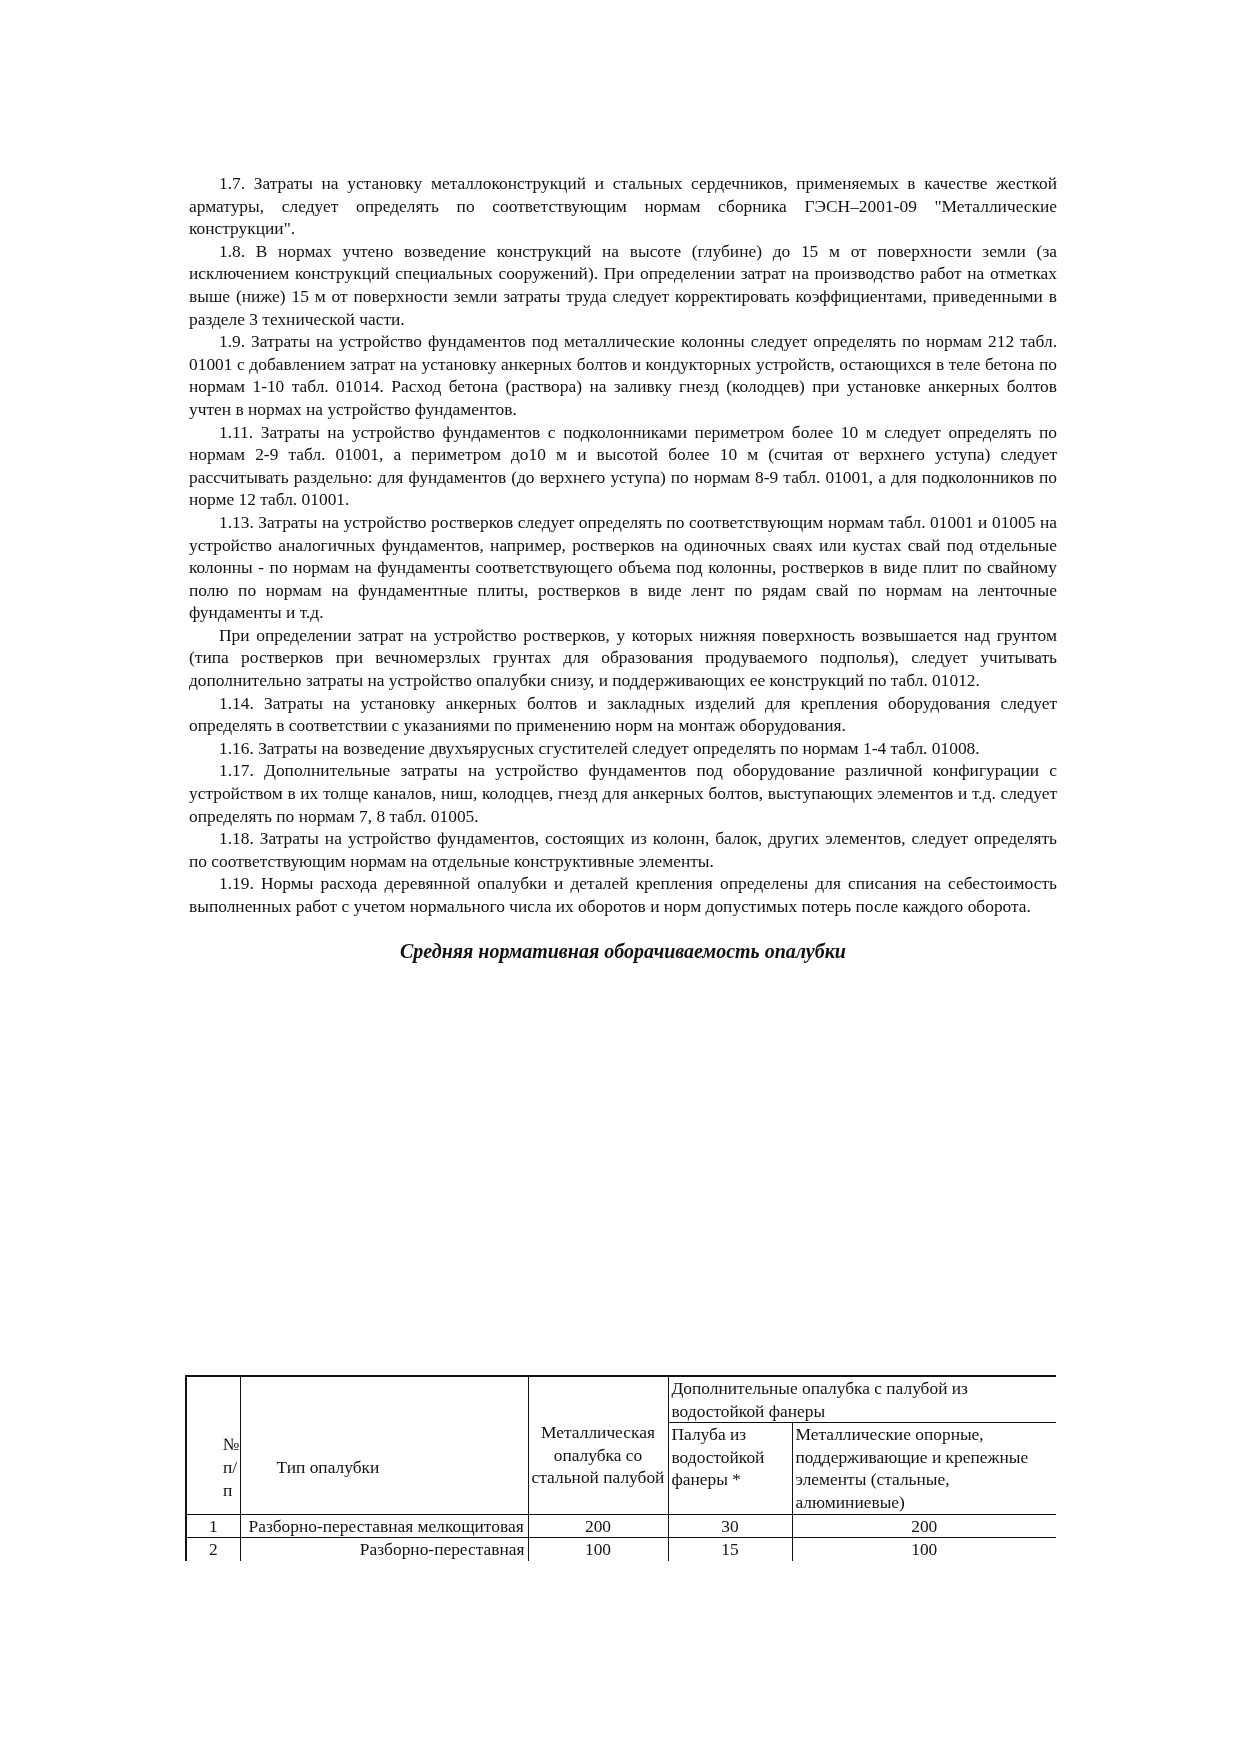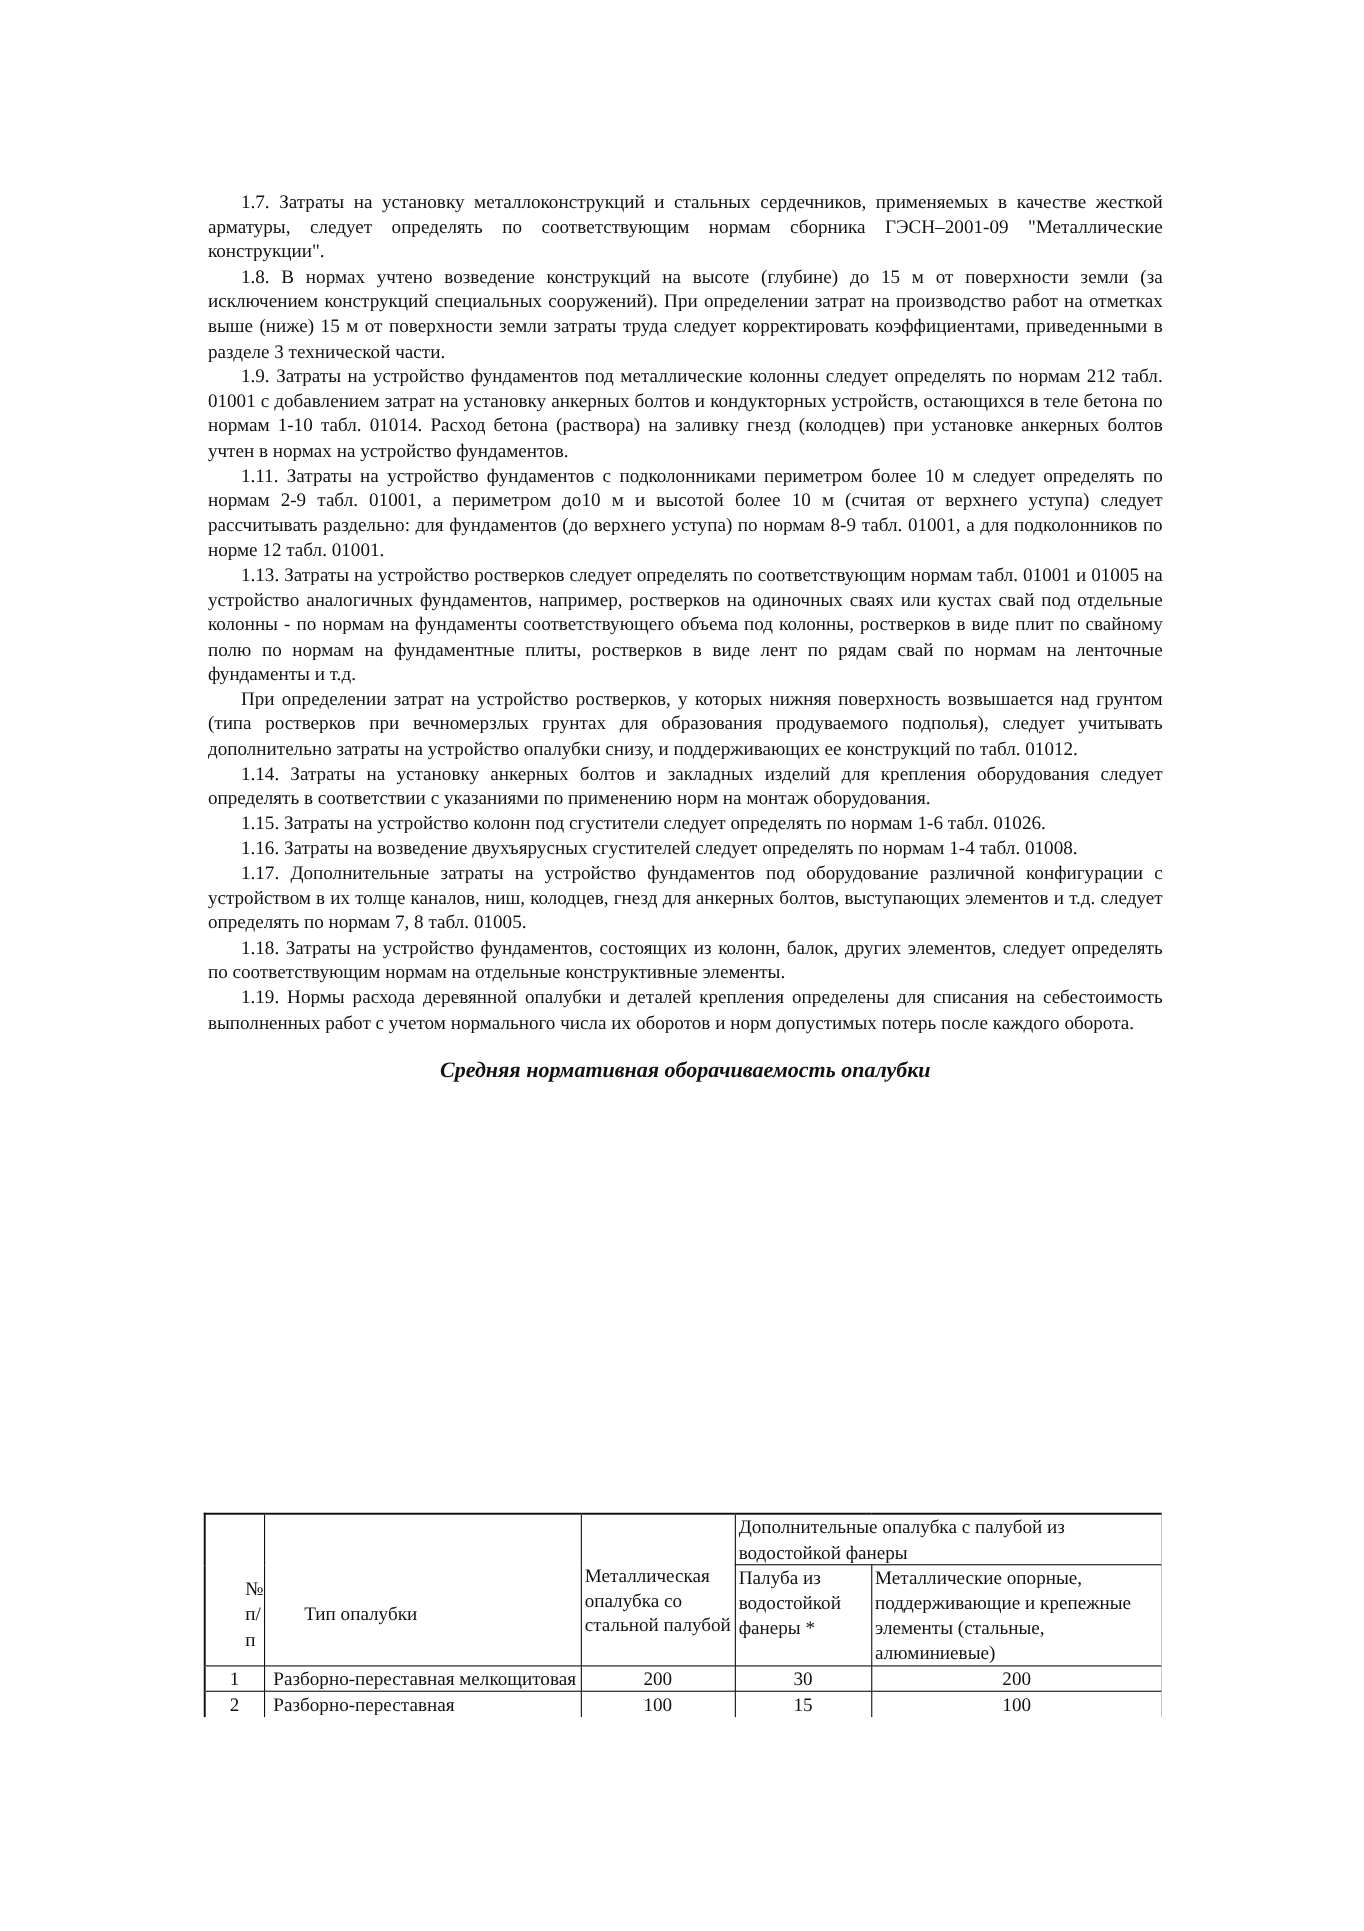--- a/index.html
+++ b/index.html
@@ -40,21 +40,20 @@
 <body>
 
 <div class="page">
   <p class="para">1.7. Затраты на установку металлоконструкций и стальных сердечников, применяемых в качестве жесткой арматуры, следует определять по соответствующим нормам сборника ГЭСН–2001-09 "Металлические конструкции".</p>
   <p class="para">1.8. В нормах учтено возведение конструкций на высоте (глубине) до 15 м от поверхности земли (за исключением конструкций специальных сооружений). При определении затрат на производство работ на отметках выше (ниже) 15 м от поверхности земли затраты труда следует корректировать коэффициентами, приведенными в разделе 3 технической части.</p>
   <p class="para">1.9. Затраты на устройство фундаментов под металлические колонны следует определять по нормам 212 табл. 01001 с добавлением затрат на установку анкерных болтов и кондукторных устройств, остающихся в теле бетона по нормам 1-10 табл. 01014. Расход бетона (раствора) на заливку гнезд (колодцев) при установке анкерных болтов учтен в нормах на устройство фундаментов.</p>
   <p class="para">1.11. Затраты на устройство фундаментов с подколонниками периметром более 10 м следует определять по нормам 2-9 табл. 01001, а периметром до10 м и высотой более 10 м (считая от верхнего уступа) следует рассчитывать раздельно: для фундаментов (до верхнего уступа) по нормам 8-9 табл. 01001, а для подколонников по норме 12 табл. 01001.</p>
   <p class="para">1.13. Затраты на устройство ростверков следует определять по соответствующим нормам табл. 01001 и 01005 на устройство аналогичных фундаментов, например, ростверков на одиночных сваях или кустах свай под отдельные колонны - по нормам на фундаменты соответствующего объема под колонны, ростверков в виде плит по свайному полю по нормам на фундаментные плиты, ростверков в виде лент по рядам свай по нормам на ленточные фундаменты и т.д.</p>
   <p class="para">При определении затрат на устройство ростверков, у которых нижняя поверхность возвышается над грунтом (типа ростверков при вечномерзлых грунтах для образования продуваемого подполья), следует учитывать дополнительно затраты на устройство опалубки снизу, и поддерживающих ее конструкций по табл. 01012.</p>
   <p class="para">1.14. Затраты на установку анкерных болтов и закладных изделий для крепления оборудования следует определять в соответствии с указаниями по применению норм на монтаж оборудования.</p>
-  <p class="para">1.15. Затраты на устройство колонн под сгустители следует определять по нормам 1-6 табл. 01026.</p>
   <p class="para">1.16. Затраты на возведение двухъярусных сгустителей следует определять по нормам 1-4 табл. 01008.</p>
   <p class="para">1.17. Дополнительные затраты на устройство фундаментов под оборудование различной конфигурации с устройством в их толще каналов, ниш, колодцев, гнезд для анкерных болтов, выступающих элементов и т.д. следует определять по нормам 7, 8 табл. 01005.</p>
   <p class="para">1.18. Затраты на устройство фундаментов, состоящих из колонн, балок, других элементов, следует определять по соответствующим нормам на отдельные конструктивные элементы.</p>
   <p class="para">1.19. Нормы расхода деревянной опалубки и деталей крепления определены для списания на себестоимость выполненных работ с учетом нормального числа их оборотов и норм допустимых потерь после каждого оборота.</p>
 
   <p class="caption">Средняя нормативная оборачиваемость опалубки</p>
 </div>
 
 <div class="table-wrap">
   <table class="norms">
@@ -66,21 +65,21 @@
       <col style="width:265px">
     </colgroup>
     <tbody>
         <tr class="head-top">
       <td rowspan="2" class="outer-top outer-left valign-bottom-ish" style="padding-top:44px;">
         <span>№ п/п</span>
       </td>
       <td rowspan="2" class="outer-top valign-bottom-ish" style="padding-top:44px;">
         <span>Тип опалубки</span>
       </td>
-      <td rowspan="2" class="outer-top" style="padding-top:44px;">
+      <td rowspan="2" class="outer-top" style="padding-top:44px;text-align:center;">
         <span>Металлическая опалубка со стальной палубой</span>
       </td>
       <td colspan="2" class="outer-top outer-right" style="padding-right:60px;">
         <span>Дополнительные опалубка с палубой из водостойкой фанеры</span>
       </td>
     </tr>
     <tr>
       <td>
         <span>Палуба из водостойкой фанеры *</span>
       </td>
@@ -90,20 +89,20 @@
     </tr>
     <tr>
       <td class="center outer-left">1</td>
       <td style="padding-left:8px;">Разборно-переставная мелкощитовая</td>
       <td class="center">200</td>
       <td class="center">30</td>
       <td class="center outer-right">200</td>
     </tr>
     <tr class="row-cut">
       <td class="center outer-left">2</td>
-      <td style="padding-left:8px;">Разборно-переставная</td>
+      <td style="padding-left:8px;text-align:right;">Разборно-переставная</td>
       <td class="center">100</td>
       <td class="center">15</td>
       <td class="center outer-right">100</td>
     </tr>
   </tbody>
     </table>
 </div>
 
 </body></html>

